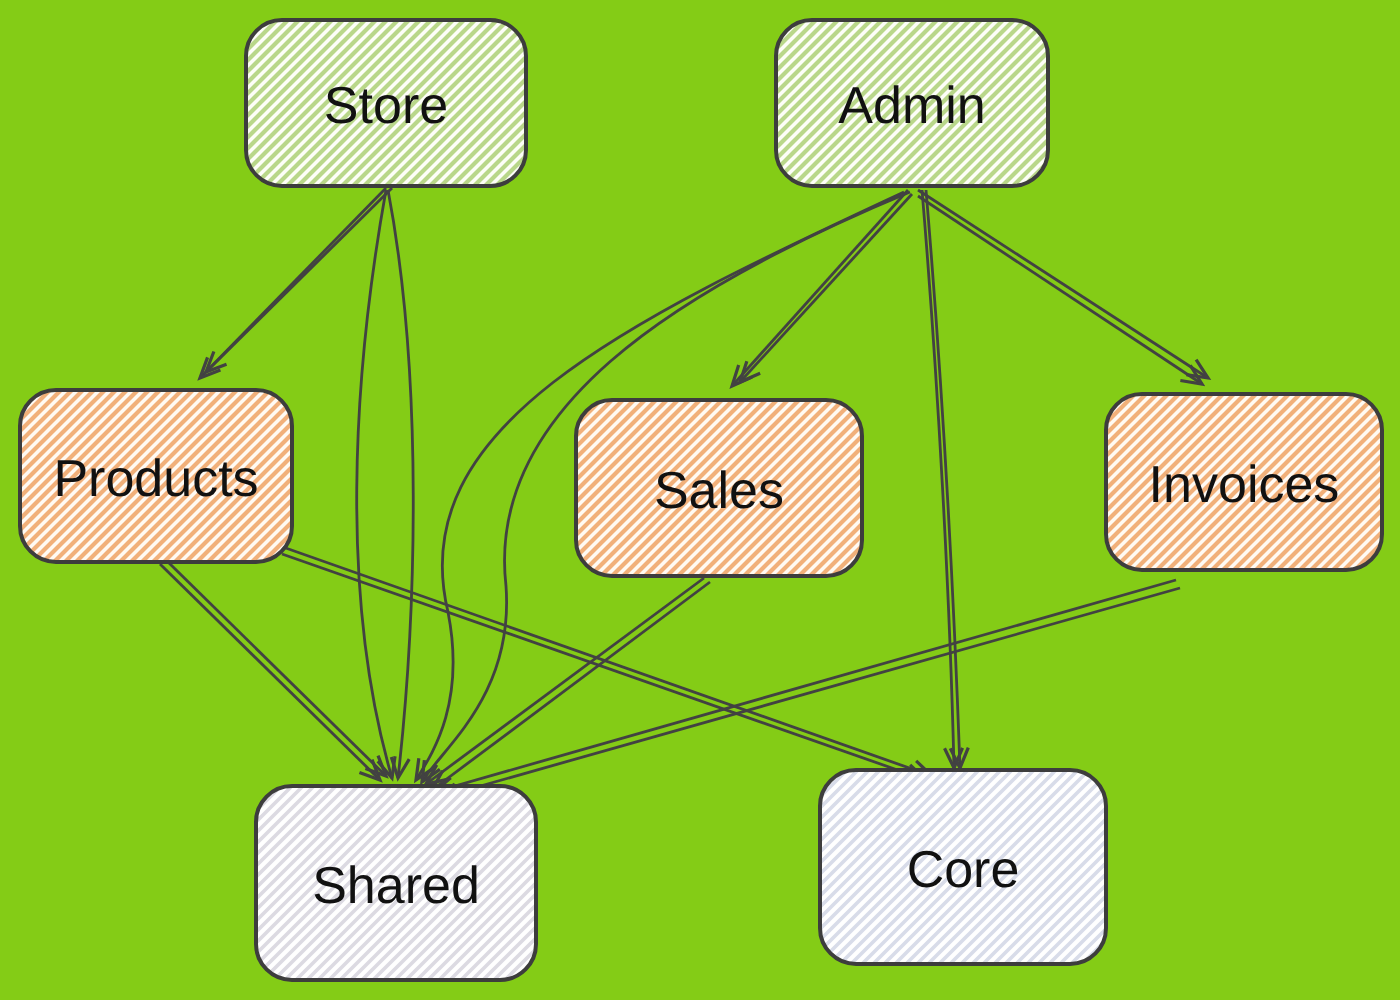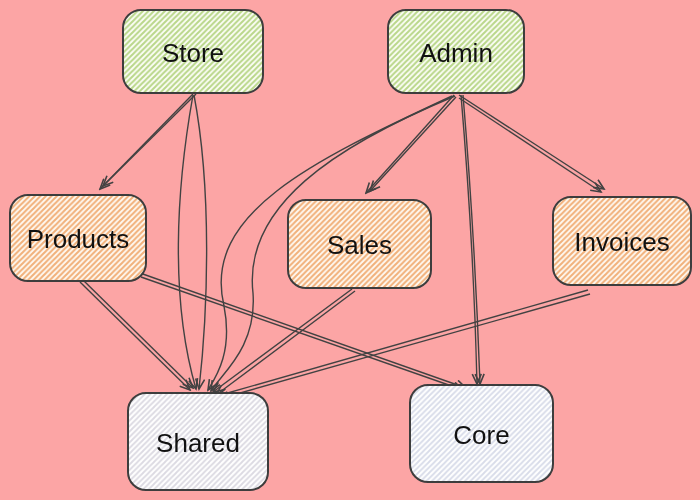--- a/index.html
+++ b/index.html
@@ -1,20 +1,20 @@
 <!DOCTYPE html>
 <html><head>
 <meta charset="utf-8">
 <style>
   html, body { margin: 0; padding: 0; background: #ffffff; }
   .canvas {
     position: relative;
     width: 700px;
     height: 500px;
-    background: #fca5a5;
+    background: #84cc16;
     overflow: hidden;
     font-family: "Liberation Sans", sans-serif;
   }
   svg { position: absolute; left: 0; top: 0; }
   .node-rect { stroke-width: 2px; }
   .node-label {
     font-family: "Liberation Sans", sans-serif;
     font-size: 26px;
     fill: #111111;
   }

